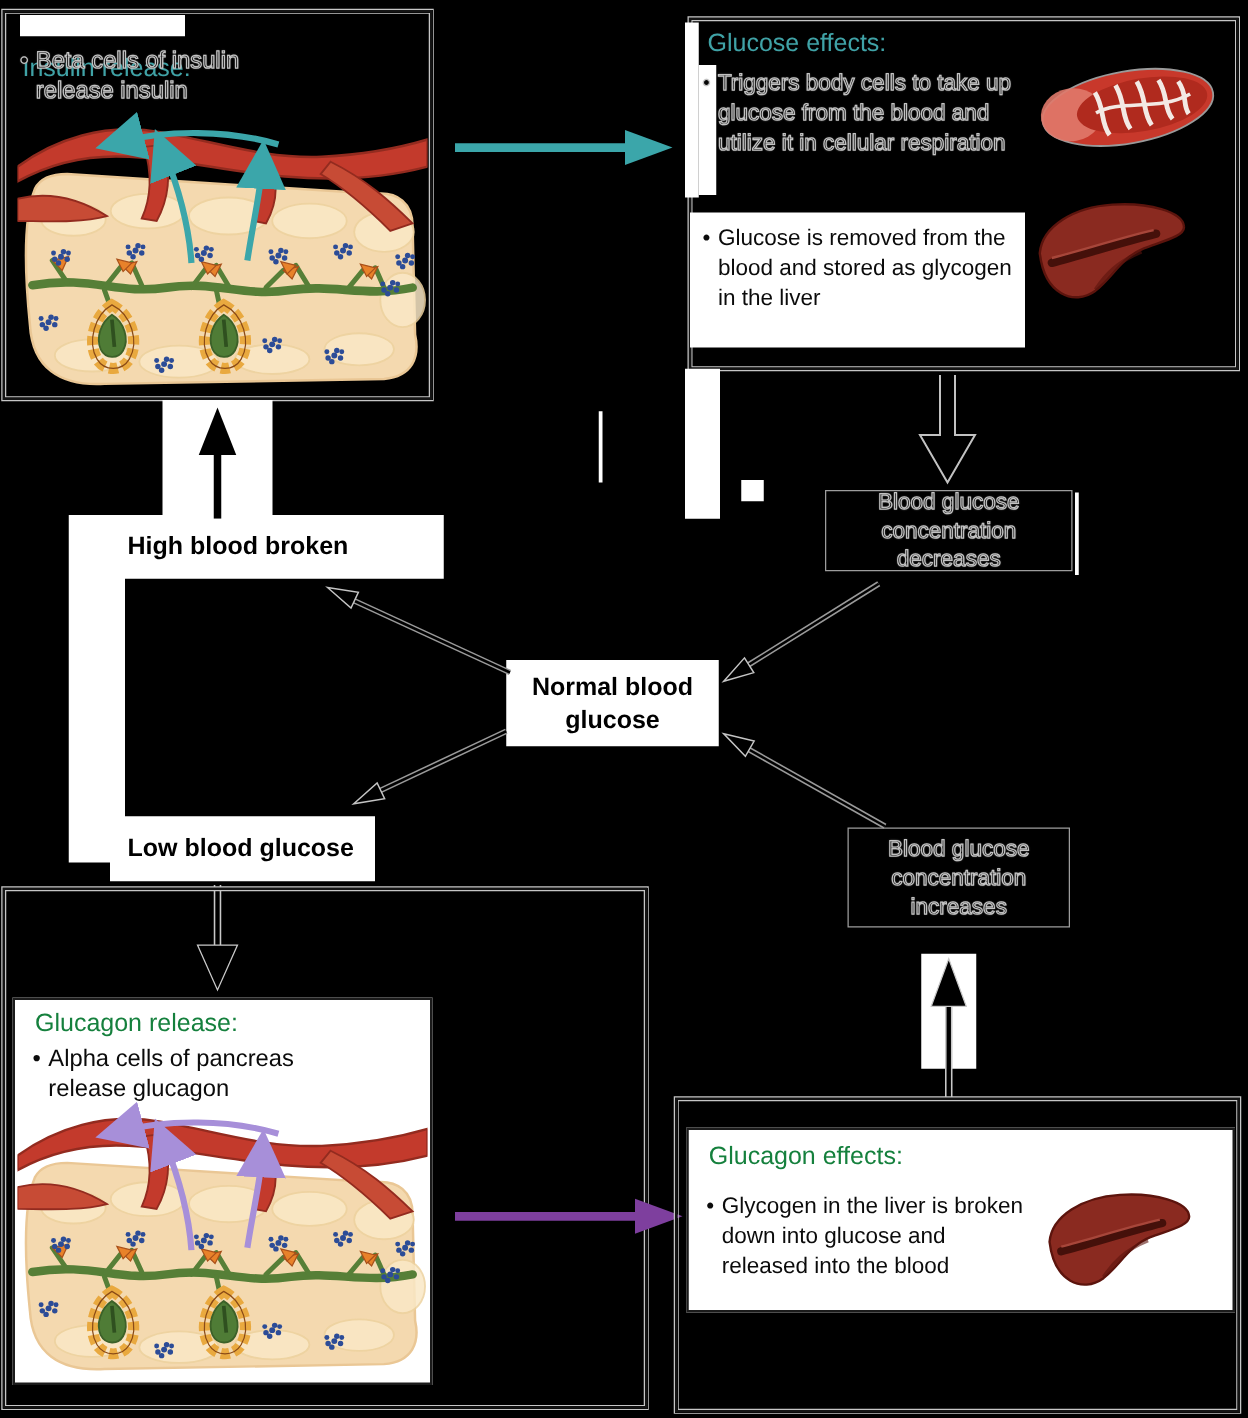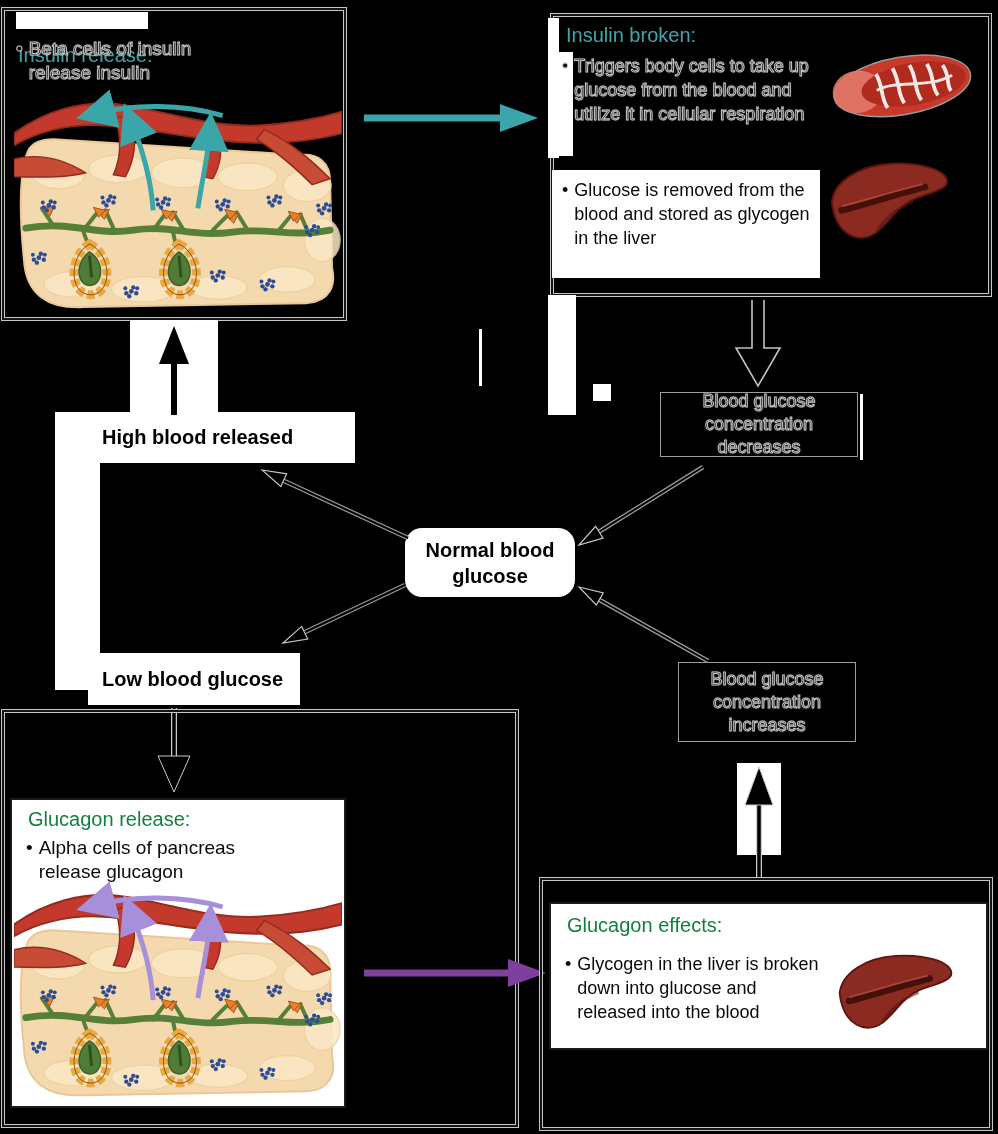--- a/index.html
+++ b/index.html
@@ -129,21 +129,21 @@
   </svg>
 
   <svg class="abs" style="left:360px;top:100px;" width="180" height="36">
     <line x1="4" y1="18" x2="142" y2="18" stroke="#3BA6AA" stroke-width="7"></line>
     <polygon points="140,4 178,18 140,32" fill="#3BA6AA"></polygon>
   </svg>
 
   <div class="outer-box" style="left:551px;top:14px;width:436px;height:278px;"></div>
   <div class="white-patch" style="left:548px;top:18px;width:11px;height:140px;"></div>
   <div class="white-patch" style="left:559px;top:52px;width:14px;height:104px;"></div>
-  <div class="abs teal-title" style="left:566px;top:24px;">Insulin broken:</div>
+  <div class="abs teal-title" style="left:566px;top:24px;">Glucose effects:</div>
   <div class="abs body-text hollow bullet-row" style="left:562px;top:54px;width:262px;">
     <span>•</span>
     <div class="bt">Triggers body cells to take up glucose from the blood and utilize it in cellular respiration</div>
   </div>
   <svg class="abs" style="left:818px;top:36px;" width="168" height="96" viewBox="0 0 170 100">
     <g transform="rotate(-10 85 50)">
       <ellipse cx="85" cy="52" rx="72" ry="30" fill="#C8382B" stroke="#9a9a9a" stroke-width="1.5"></ellipse>
       <ellipse cx="38" cy="50" rx="26" ry="22" fill="#E0796A" opacity="0.9"></ellipse>
       <ellipse cx="97" cy="52" rx="55" ry="22" fill="#B02A1E"></ellipse>
       <g stroke="#F3E9E4" stroke-width="4" fill="none">
@@ -176,23 +176,23 @@
   <svg class="abs" style="left:730px;top:298px;" width="56" height="92">
     <path d="M22,2 L22,50 L6,50 L28,88 L50,50 L34,50 L34,2" fill="none" stroke="#c2c2c2" stroke-width="1.6"></path>
   </svg>
 
   <div class="trans-box hollow" style="left:660px;top:392px;width:198px;height:65px;">
     <span>Blood glucose concentration decreases</span>
   </div>
 
   <div class="white-patch" style="left:55px;top:412px;width:45px;height:278px;"></div>
   <div class="state-label" style="left:88px;top:412px;width:267px;height:51px;padding-left:14px;">
-    <span>High blood released</span>
-  </div>
-  <div class="state-label center-label" style="left:405px;top:528px;width:170px;height:69px;border-radius:17px;">
+    <span>High blood broken</span>
+  </div>
+  <div class="state-label center-label" style="left:405px;top:528px;width:170px;height:69px;">
     <span>Normal blood glucose</span>
   </div>
   <div class="state-label" style="left:88px;top:653px;width:212px;height:52px;padding-left:14px;">
     <span>Low blood glucose</span>
   </div>
 
   <div class="trans-box hollow" style="left:678px;top:662px;width:178px;height:80px;">
     <span>Blood glucose concentration increases</span>
   </div>
 

